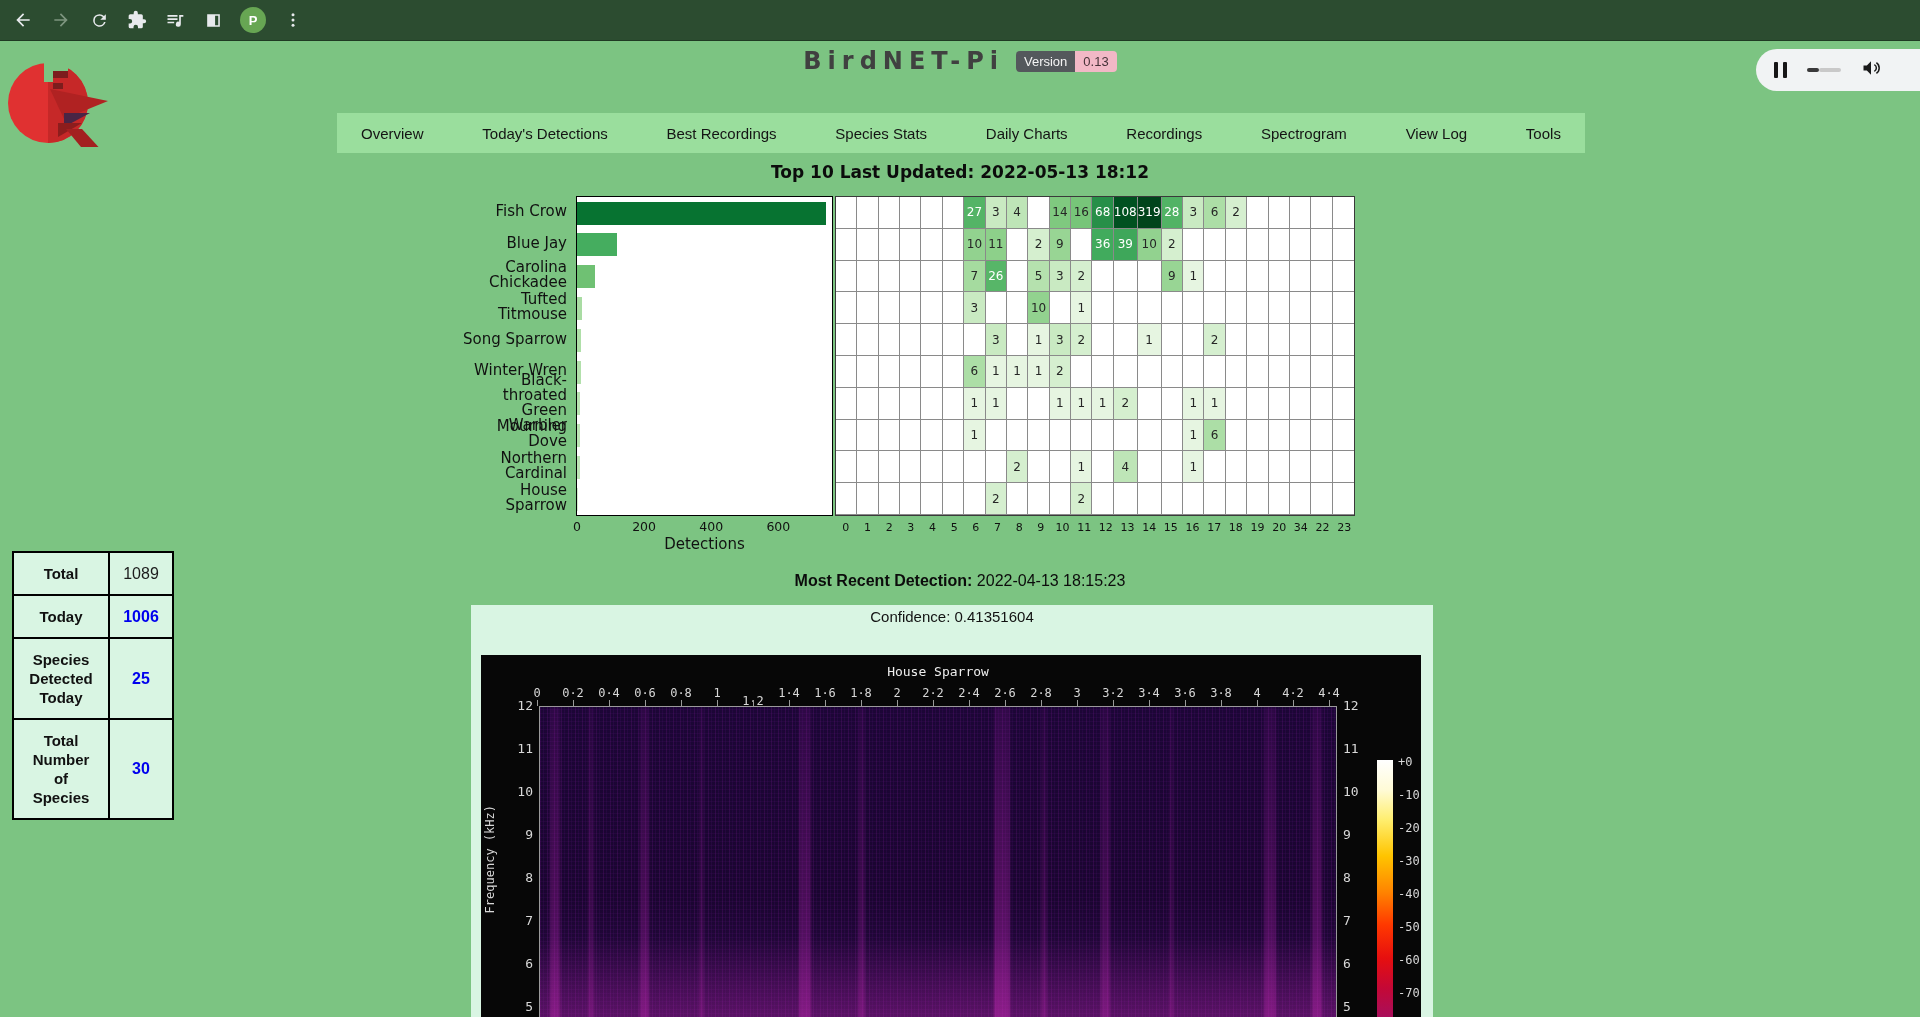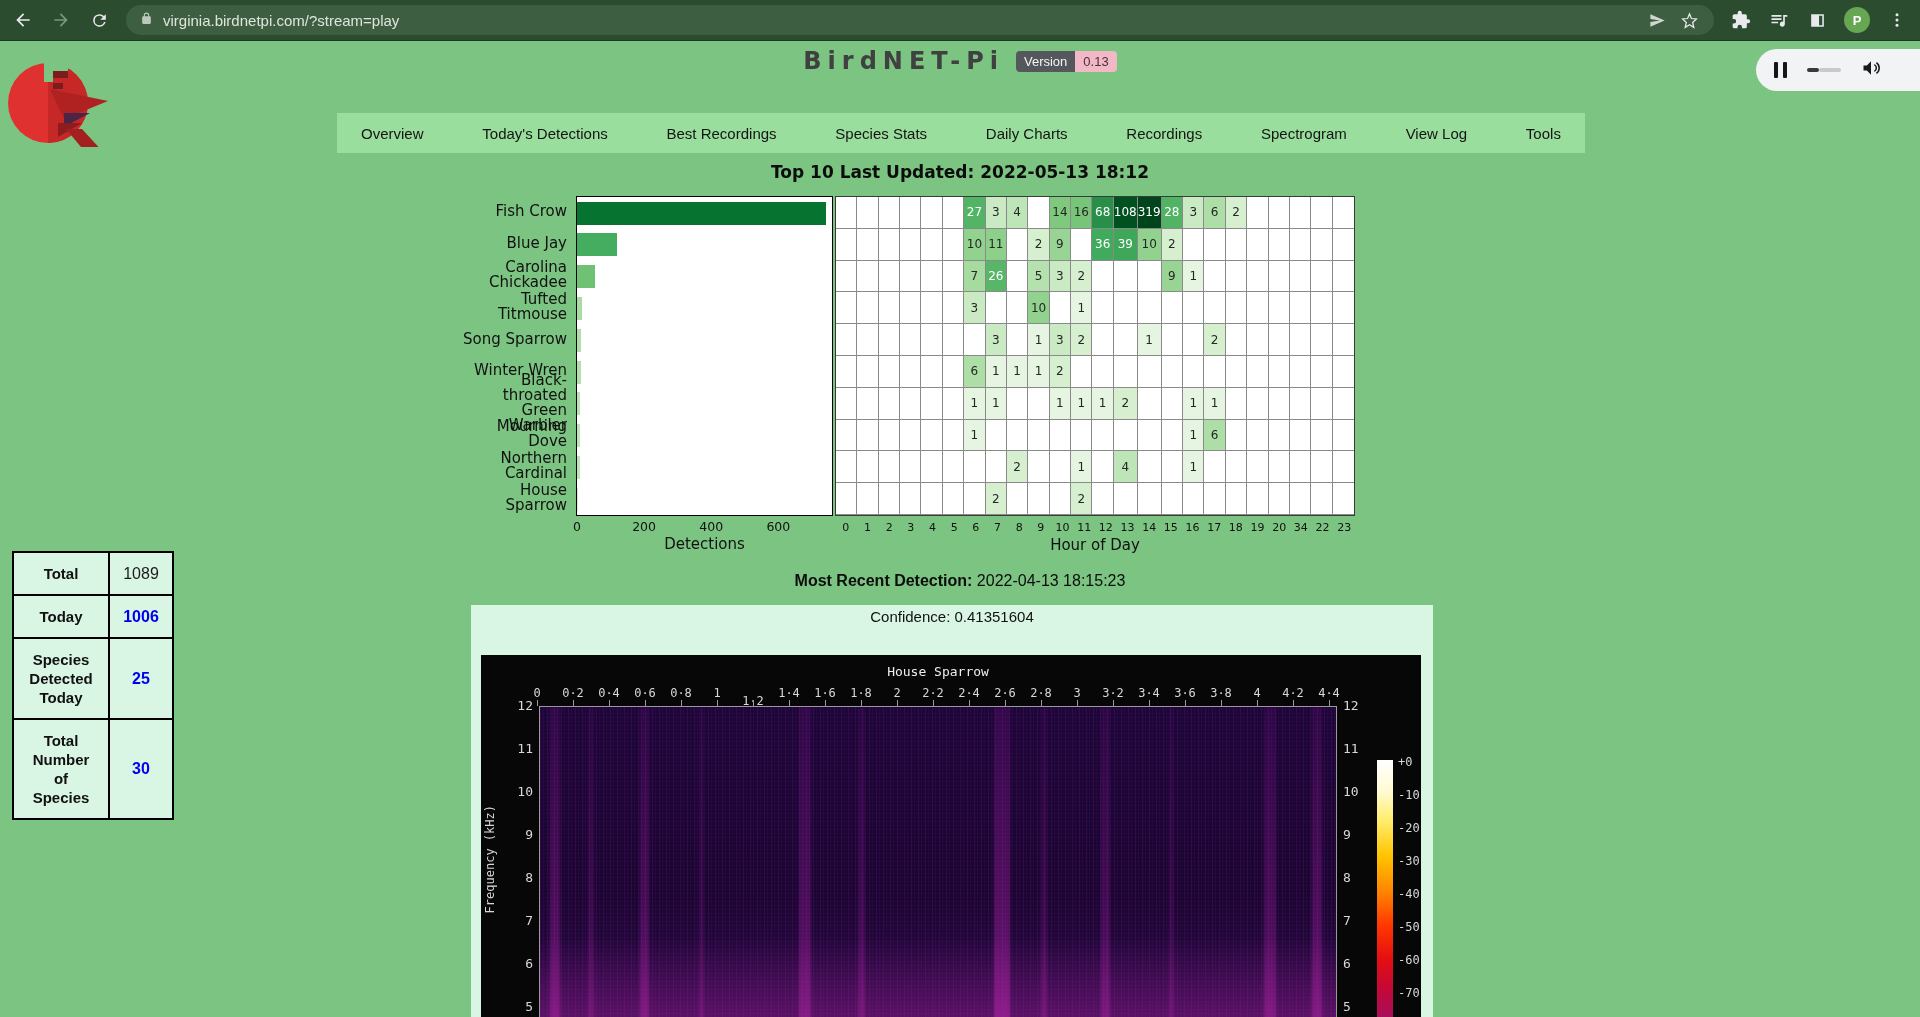--- a/index.html
+++ b/index.html
@@ -132,39 +132,20 @@
   <div class="chrome-btn">
     <svg width="20" height="20" viewBox="0 0 24 24">
         <path d="M4 11h12.2l-5.6-5.6L12 4l8 8-8 8-1.4-1.4 5.6-5.6H4v-2z" fill="#7e957f"></path>
       </svg>
   </div>
   <div class="chrome-btn">
     <svg width="19" height="19" viewBox="0 0 24 24">
         <path d="M17.65 6.35A7.95 7.95 0 0 0 12 4a8 8 0 1 0 7.73 10h-2.08A6 6 0 1 1 12 6c1.66 0 3.14.69 4.22 1.78L13 11h7V4l-2.35 2.35z" fill="#e8eaed"></path>
       </svg>
   </div>
-  <div class="omnibox">
-    <span>
-      <svg width="13" height="15" viewBox="0 0 24 24">
-          <path d="M18 8h-1V6a5 5 0 0 0-10 0v2H6a2 2 0 0 0-2 2v10a2 2 0 0 0 2 2h12a2 2 0 0 0 2-2V10a2 2 0 0 0-2-2zM9 6a3 3 0 0 1 6 0v2H9V6z" fill="#bcc7bd"></path>
-        </svg>
-    </span>
-    <span class="omni-url">virginia.birdnetpi.com/?stream=play</span>
-    <span class="omni-spacer"></span>
-    <span class="chrome-btn">
-      <svg width="19" height="19" viewBox="0 0 24 24">
-          <path d="M3 20l18-8L3 4v6l12 2-12 2v6z" fill="#cfd8d0"></path>
-        </svg>
-    </span>
-    <span class="chrome-btn">
-      <svg width="19" height="19" viewBox="0 0 24 24">
-          <path d="M12 17.3l-5.4 3.3 1.4-6.1L3.3 10l6.3-.5L12 3.7l2.4 5.8 6.3.5-4.7 4.5 1.4 6.1z" fill="none" stroke="#e8eaed" stroke-width="1.6"></path>
-        </svg>
-    </span>
-  </div>
   <div class="chrome-btn">
     <svg width="20" height="20" viewBox="0 0 24 24">
         <path d="M20.5 11H19V7a2 2 0 0 0-2-2h-4V3.5a2.5 2.5 0 0 0-5 0V5H4a2 2 0 0 0-2 2v3.8h1.5a2.7 2.7 0 0 1 0 5.4H2V20a2 2 0 0 0 2 2h3.8v-1.5a2.7 2.7 0 0 1 5.4 0V22H17a2 2 0 0 0 2-2v-4h1.5a2.5 2.5 0 0 0 0-5z" fill="#e8eaed"></path>
       </svg>
   </div>
   <div class="chrome-btn">
     <svg width="20" height="20" viewBox="0 0 24 24">
         <path d="M3 6h12v2H3V6zm0 4h12v2H3v-2zm0 4h8v2H3v-2zm14-8v8.2a3 3 0 1 0 2 2.8V8h3V6h-5z" fill="#e8eaed"></path>
       </svg>
   </div>
@@ -563,21 +544,20 @@
             <div>15</div>
             <div>16</div>
             <div>17</div>
             <div>18</div>
             <div>19</div>
             <div>20</div>
             <div>34</div>
             <div>22</div>
             <div>23</div>
           </div>
-        <div class="heat-xlabel">Hour of Day</div>
       </div>
     </div>
   </div>
 
   <table class="stats-table">
     <tbody>
         <tr>
           <td class="stat-label">
             <div>Total</div>
           </td>

